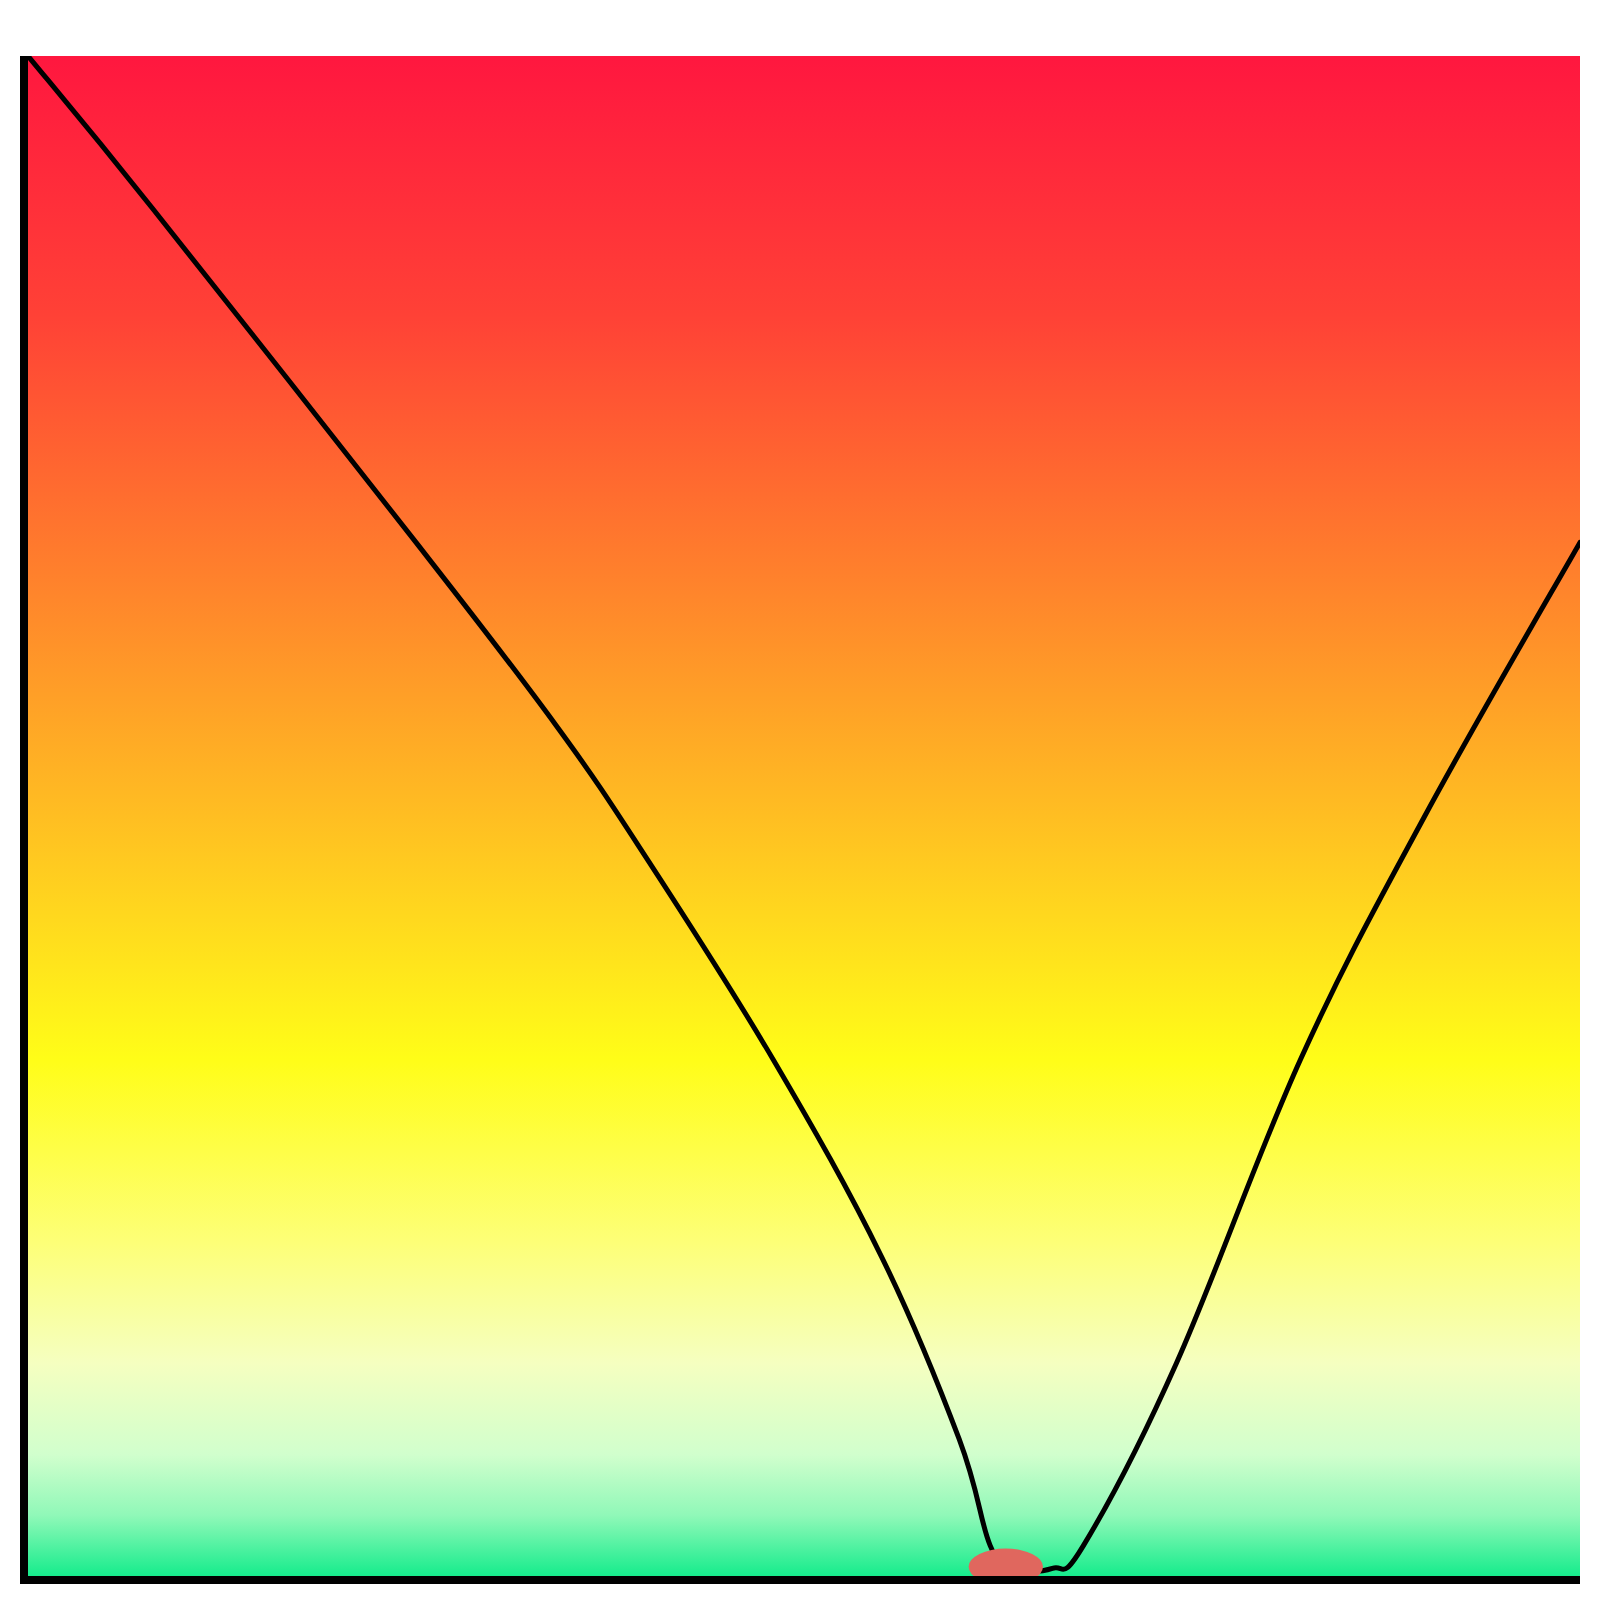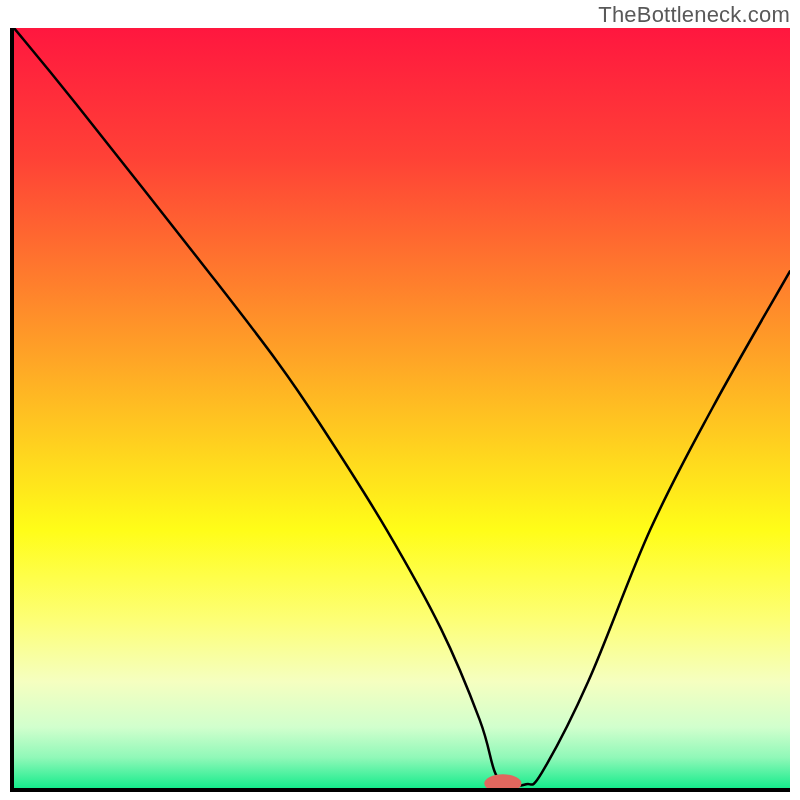--- a/index.html
+++ b/index.html
@@ -41,21 +41,20 @@
     top: 28px;
     width: 776px;
     height: 760px;
   }
 </style>
 </head>
 <body>
 
 <div class="container">
 
-  <div class="watermark">TheBottleneck.com</div>
 
   <div class="plot-frame"></div>
 
   <svg class="plot" viewBox="0 0 776 760" preserveAspectRatio="none">
     <defs>
       <linearGradient id="bg-grad" x1="0" y1="0" x2="0" y2="1">
 
       <stop offset="0.0%" stop-color="#ff173f"></stop>
           <stop offset="17.0%" stop-color="#ff4136"></stop>
           <stop offset="34.0%" stop-color="#ff802c"></stop>

